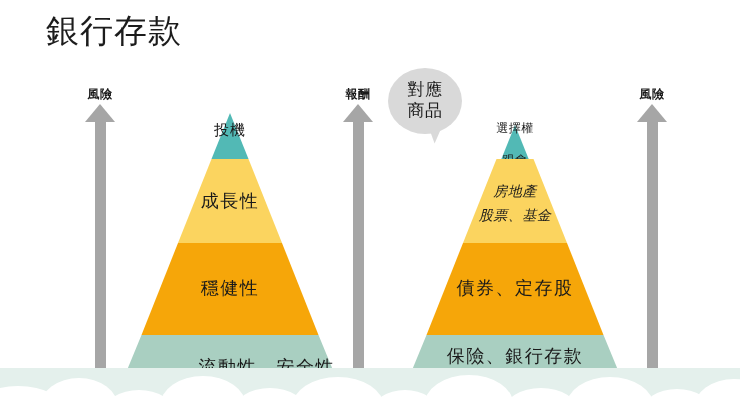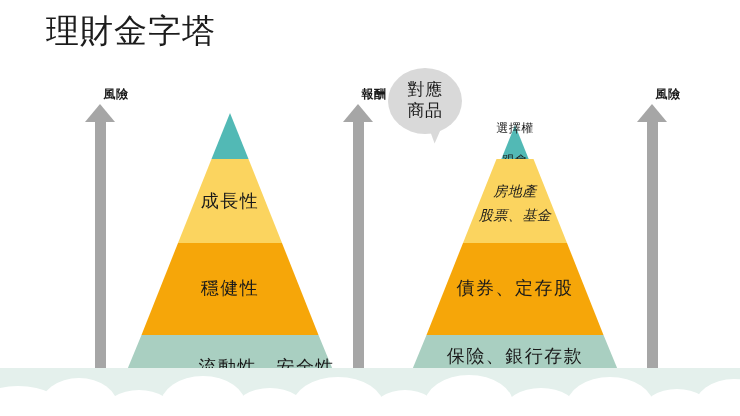--- a/index.html
+++ b/index.html
@@ -68,21 +68,20 @@
   .arrow-label {
     position: absolute;
     top: 0;
     left: 50%;
     transform: translateX(-50%);
     font-size: 12px;
     font-weight: bold;
     color: #1a1a1a;
     white-space: nowrap;
     letter-spacing: 0.5px;
-    margin-left: 16px;
   }
   .arrow-shape {
     position: absolute;
     top: 18px;
     left: 50%;
     transform: translateX(-50%);
     width: 30px;
   }
   .arrow-head {
     width: 0; height: 0;
@@ -178,21 +177,21 @@
     line-height: 21px;
     color: #1a1a1a;
     letter-spacing: 0.5px;
   }
 </style>
 </head>
 <body>
 
 <div id="slide">
 
-  <div id="page-title">理財金字塔</div>
+  <div id="page-title">銀行存款</div>
 
   <div class="arrow-group" style="left:80px; top:86px; width:40px; height:290px;">
     <div class="arrow-label">風險</div>
     <div class="arrow-shape">
       <div class="arrow-head"></div>
       <div class="arrow-stem" style="height:254px;"></div>
     </div>
   </div>
 
   <div class="arrow-group" style="left:338px; top:86px; width:40px; height:290px;">
@@ -210,20 +209,21 @@
       <div class="arrow-stem" style="height:254px;"></div>
     </div>
   </div>
 
   <div class="pyramid" style="left:125px; top:113px; width:210px; height:262px;">
 
     <div class="band" style="top:0px; height:46px;">
       <svg class="shape" viewBox="0 0 210 46" preserveAspectRatio="none">
         <polygon points="105,0 123.5,46 86.5,46" fill="#52b9b5"></polygon>
       </svg>
+      <div class="band-text t-apex" style="top:8px;">投機</div>
     </div>
 
     <div class="band" style="top:46px; height:84px;">
       <svg class="shape" viewBox="0 0 210 84" preserveAspectRatio="none">
         <polygon points="86.5,0 123.5,0 157,84 53,84" fill="#fbd45f"></polygon>
       </svg>
       <div class="band-text t-mid" style="top:30px;">成長性</div>
     </div>
 
     <div class="band" style="top:130px; height:92px;">

